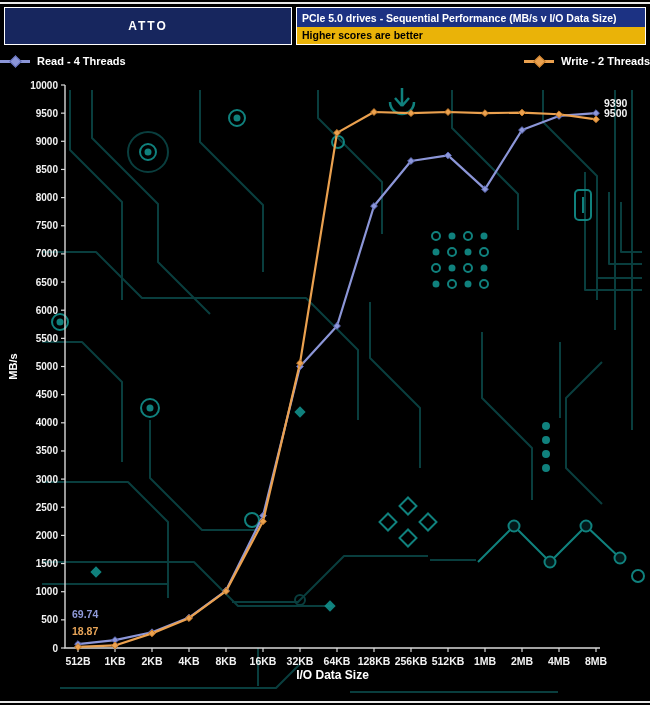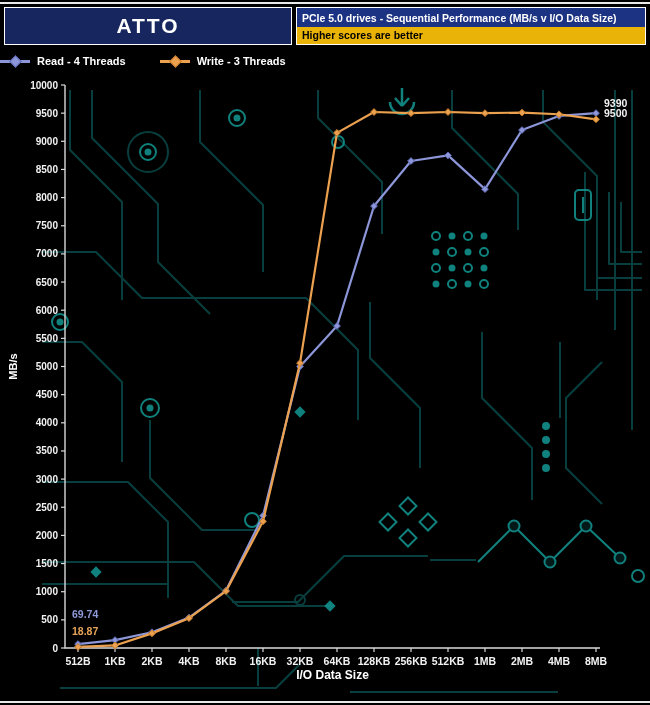--- a/index.html
+++ b/index.html
@@ -6,30 +6,30 @@
   #stage{position:relative;width:650px;height:705px;background:#000;overflow:hidden;
          font-family:"Liberation Sans",sans-serif;}
   .frame-line{position:absolute;left:0;width:650px;height:2px;background:#e9e9e9;}
   #frame-top{top:2px;}
   #frame-bottom{top:701px;}
 
   
   .header{position:absolute;top:7px;left:4px;width:642px;height:38px;display:flex;gap:4px;}
   .atto-box{width:286px;height:36px;background:#17265e;border:1px solid #fff;
             display:flex;align-items:center;justify-content:center;}
-  .atto-box span{color:#fff;font-weight:bold;font-size:21px;letter-spacing:2px;}
+  .atto-box span{color:#fff;font-weight:bold;font-size:12px;letter-spacing:2px;}
   .header-right{flex:1;display:flex;flex-direction:column;border:1px solid #fff;background:#000;}
   .header-title{background:#1c3283;color:#fff;font-weight:bold;font-size:10.5px;
                 padding:3px 5px 2px 5px;line-height:14px;}
   .header-note{background:#eab308;color:#000;font-weight:bold;font-size:10.5px;
                padding:2px 5px;line-height:13px;flex:1;}
 
   
   .legend{position:absolute;top:50px;left:0;width:650px;height:22px;display:flex;
-          align-items:center;justify-content:flex-start;gap:34px;}
+          align-items:center;justify-content:space-between;gap:34px;}
   .legend-item{display:flex;align-items:center;gap:7px;}
   .llabel{color:#fff;font-weight:bold;font-size:11px;}
   .lmarker{position:relative;width:30px;height:10px;display:inline-block;}
   .lline{position:absolute;left:0;right:0;top:4px;height:2.5px;}
   .ldiamond{position:absolute;left:11px;top:1px;width:7px;height:7px;transform:rotate(45deg);}
   .read-bg{background:#8c96d8;}
   .read-d{background:#8c96d8;border:1px solid #5a66b0;}
   .write-bg{background:#eba14f;}
   .write-d{background:#eba14f;border:1px solid #c07828;}
 
@@ -147,21 +147,21 @@
         <span class="lline read-bg"></span>
           <span class="ldiamond read-d"></span>
       </span>
       <span class="llabel">Read - 4 Threads</span>
     </div>
     <div class="legend-item">
       <span class="lmarker">
         <span class="lline write-bg"></span>
           <span class="ldiamond write-d"></span>
       </span>
-      <span class="llabel">Write - 3 Threads</span>
+      <span class="llabel">Write - 2 Threads</span>
     </div>
   </div>
 
   <svg id="chart-svg" width="650" height="705" viewBox="0 0 650 705">
       <path d="M65 85 V648 H600" stroke="#d9d9d9" stroke-width="1.4" fill="none"></path>
       <line x1="61" y1="648" x2="65" y2="648" stroke="#d9d9d9" stroke-width="1.2"></line>
       <text x="58" y="651.5" text-anchor="end" class="ytick">0</text>
       <line x1="61" y1="619.85" x2="65" y2="619.85" stroke="#d9d9d9" stroke-width="1.2"></line>
       <text x="58" y="623.35" text-anchor="end" class="ytick">500</text>
       <line x1="61" y1="591.7" x2="65" y2="591.7" stroke="#d9d9d9" stroke-width="1.2"></line>

